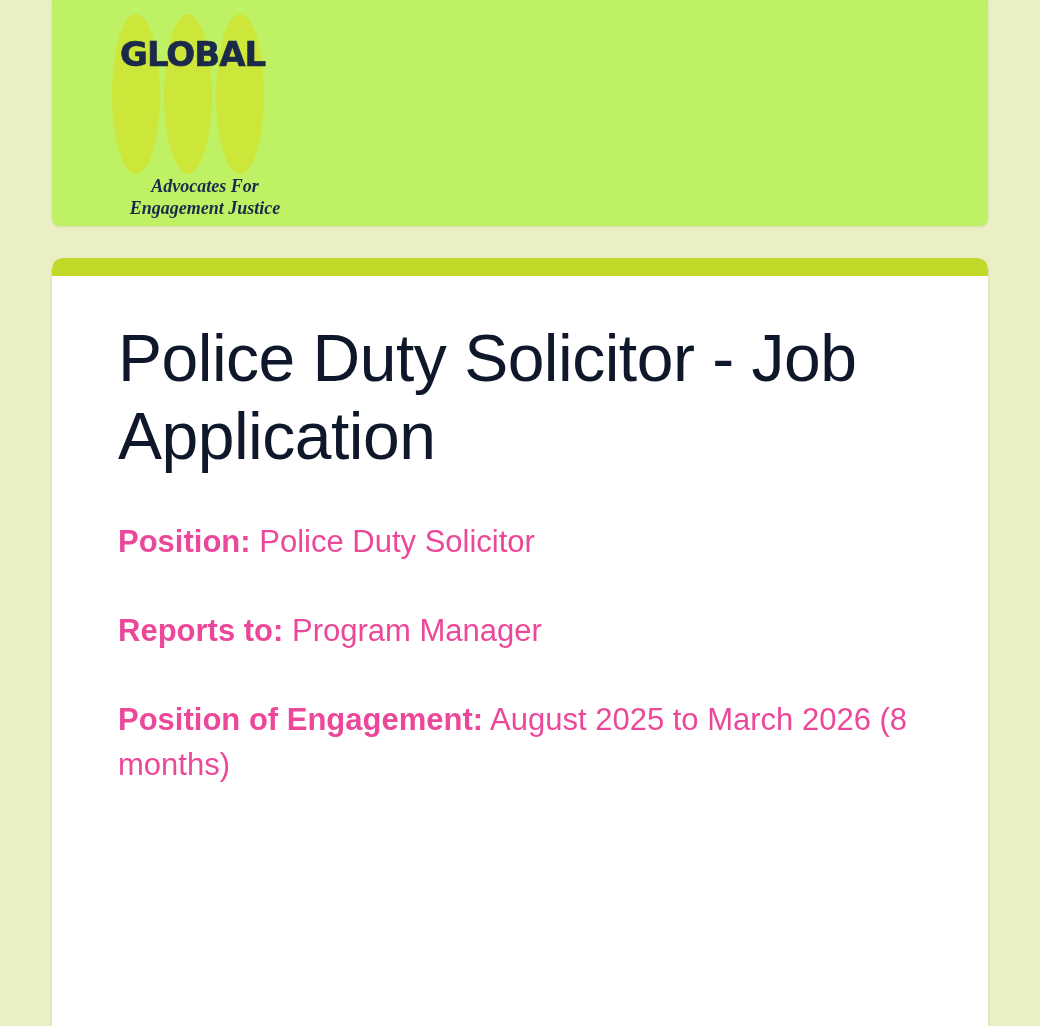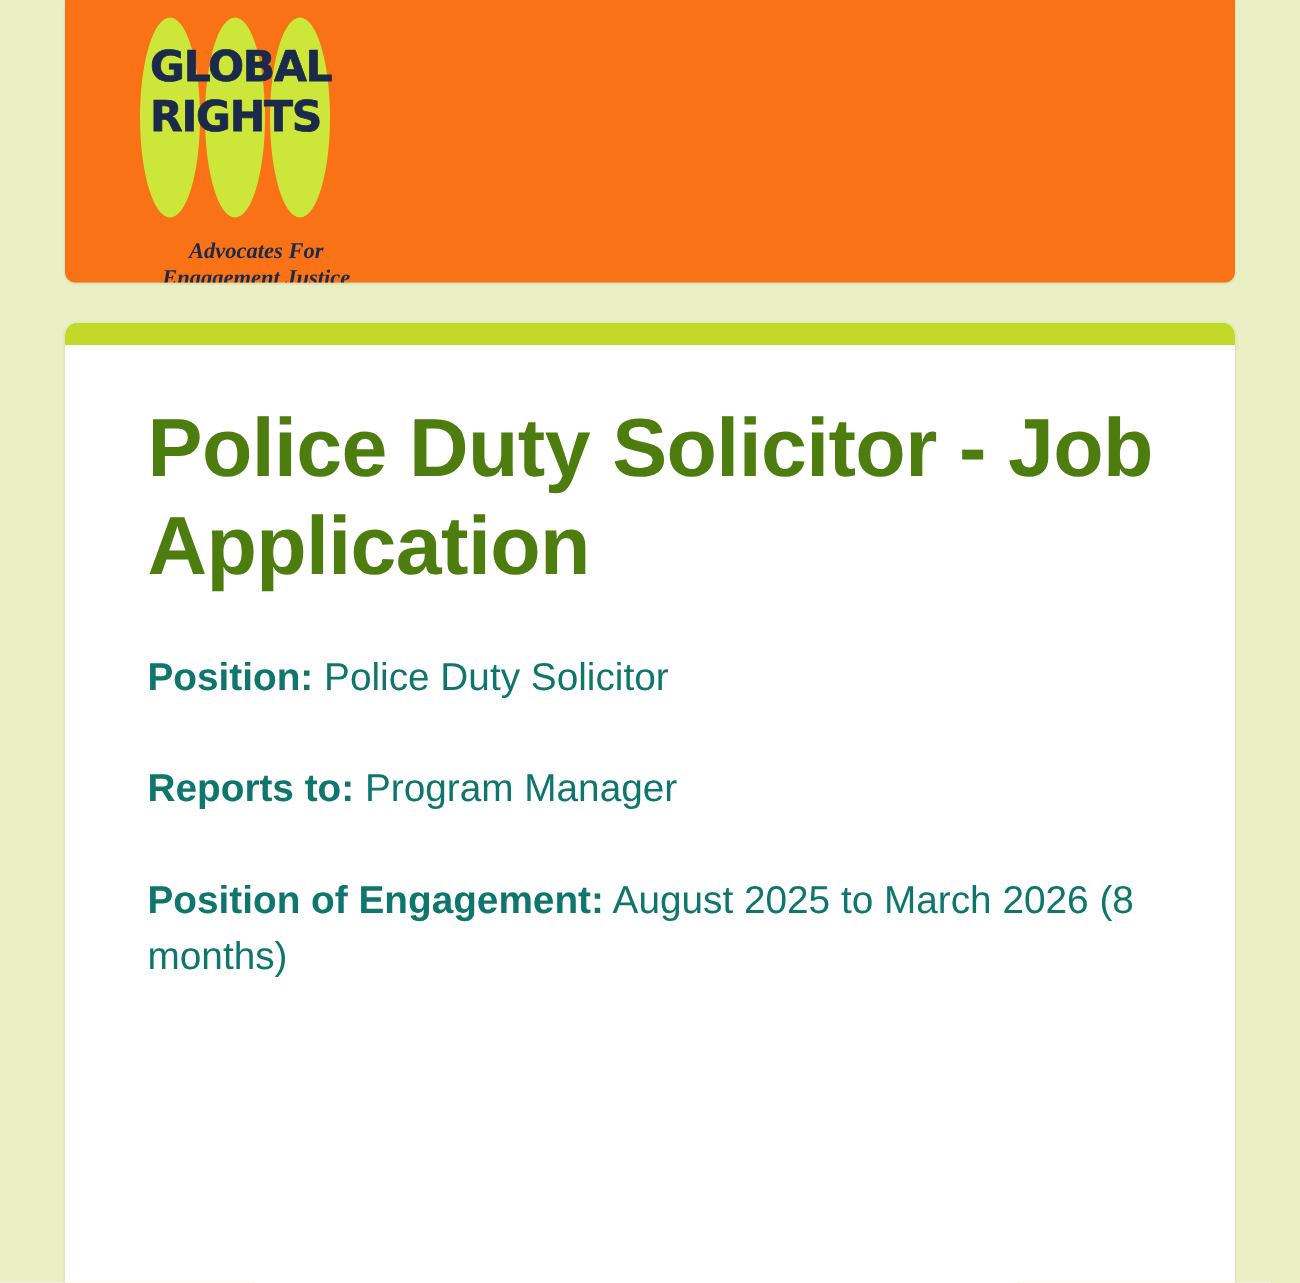--- a/index.html
+++ b/index.html
@@ -21,21 +21,21 @@
     background: #eaf0c4;
   }
 
   
   .header-card {
     position: absolute;
     left: 52px;
     top: 0px;
     width: 936px;
     height: 226px;
-    background: #f97316;
+    background: #bef264;
     border-radius: 0 0 8px 8px;
     box-shadow: 0 1px 2px rgba(0,0,0,0.10);
     overflow: hidden;
   }
 
   .logo-wrap {
     position: absolute;
     left: 8px;
     top: 6px;
     width: 220px;
@@ -71,21 +71,21 @@
     font-size: 34px;
     line-height: 40px;
     letter-spacing: -1px;
     color: #1b2a4a;
     -webkit-text-stroke: 0.6px #1b2a4a;
   }
 
   .logo-tagline {
     position: absolute;
     left: 50px;
-    top: 183px;
+    top: 169px;
     width: 190px;
     font-family: "Liberation Serif", serif;
     font-style: italic;
     font-weight: bold;
     font-size: 18px;
     line-height: 22px;
     color: #1b2a4a;
     text-align: center;
   }
 
@@ -109,51 +109,50 @@
   }
 
   .form-body {
     padding: 44px 48px 40px 66px;
   }
 
   .form-title {
     font-family: "Liberation Sans", sans-serif;
     font-size: 66px;
     line-height: 1.18;
-    font-weight: 700;
-    color: #4d7c0f;
+    font-weight: 400;
+    color: #0f172a;
     margin: 0 0 44px 0;
     letter-spacing: -0.5px;
   }
 
   .desc-line {
     font-size: 31px;
     line-height: 1.45;
-    color: #0f766e;
+    color: #ec4899;
     margin: 0 0 44px 0;
   }
   .desc-line .lbl {
     font-weight: bold;
   }
 </style>
 </head>
 <body>
 
 <div class="page">
 
   <div class="header-card">
     <div class="logo-wrap">
       <div class="logo-blobs">
         <span class="blob b1"></span>
         <span class="blob b2"></span>
         <span class="blob b3"></span>
       </div>
       <div class="logo-text">
         <div>GLOBAL</div>
-        <div>RIGHTS</div>
       </div>
       <div class="logo-tagline">
         <div>Advocates For</div>
         <div>Engagement Justice</div>
       </div>
     </div>
   </div>
 
   <div class="form-card">
     <div class="form-topbar"></div>

